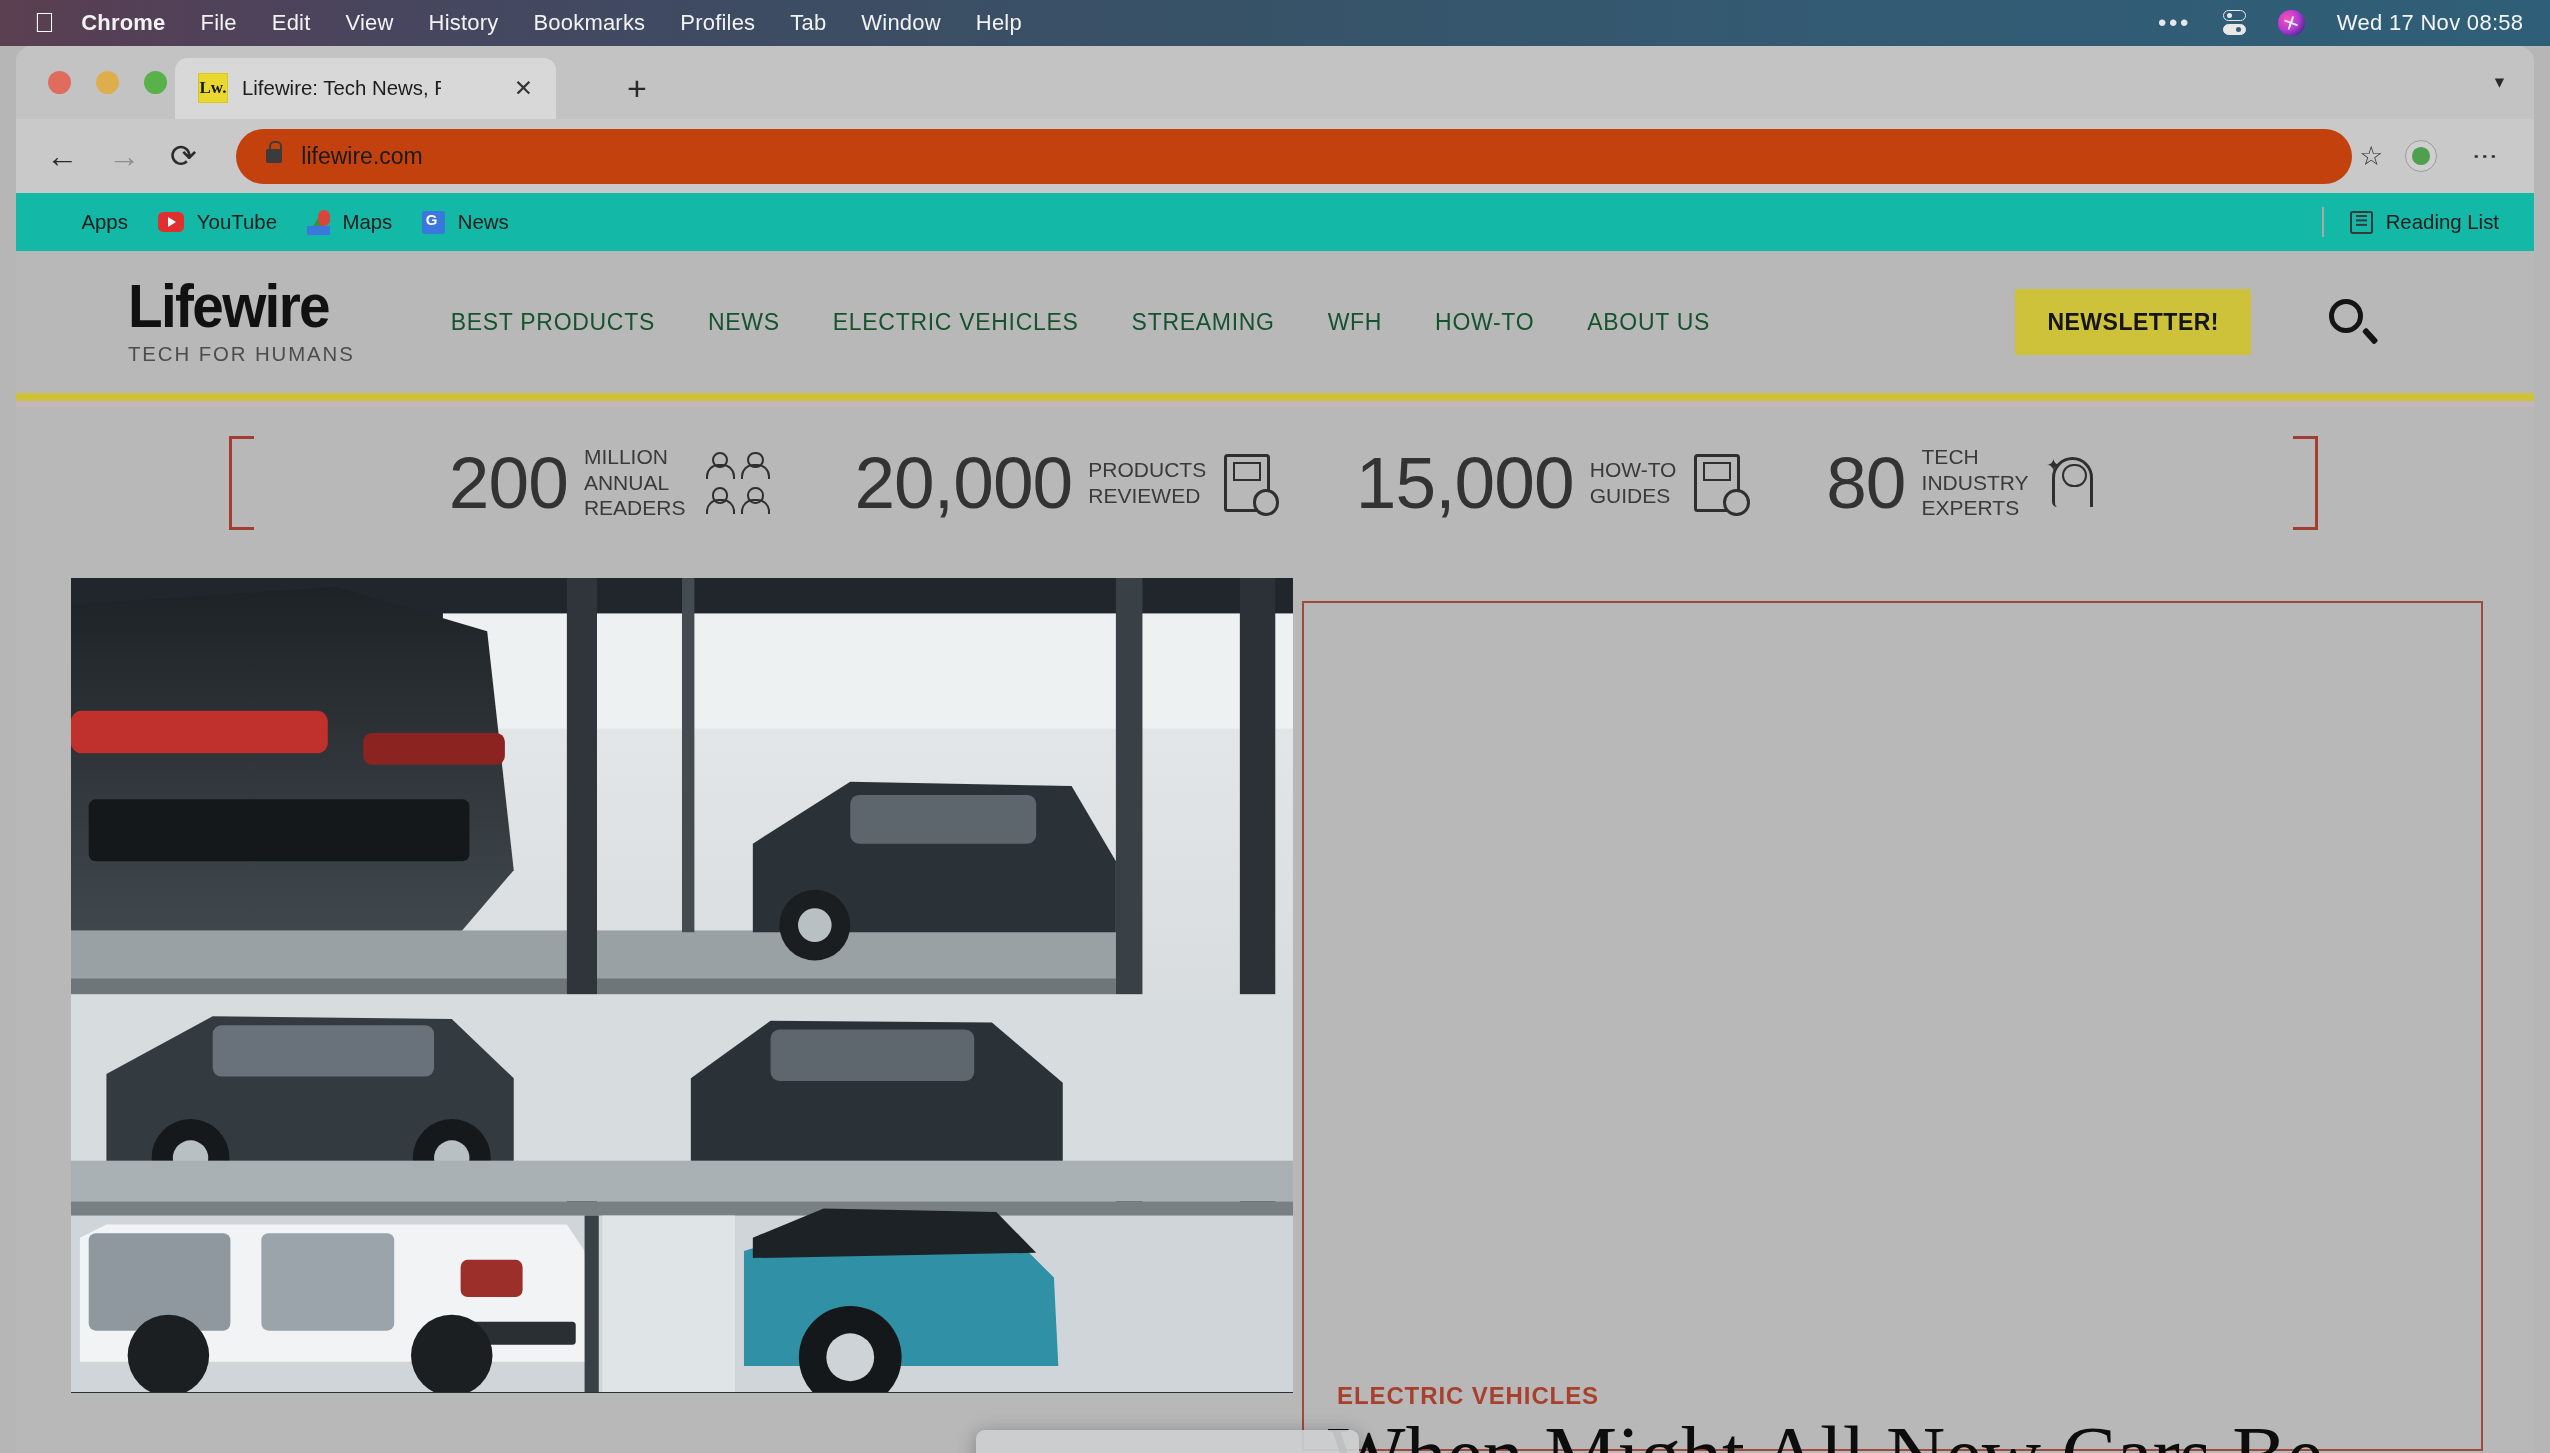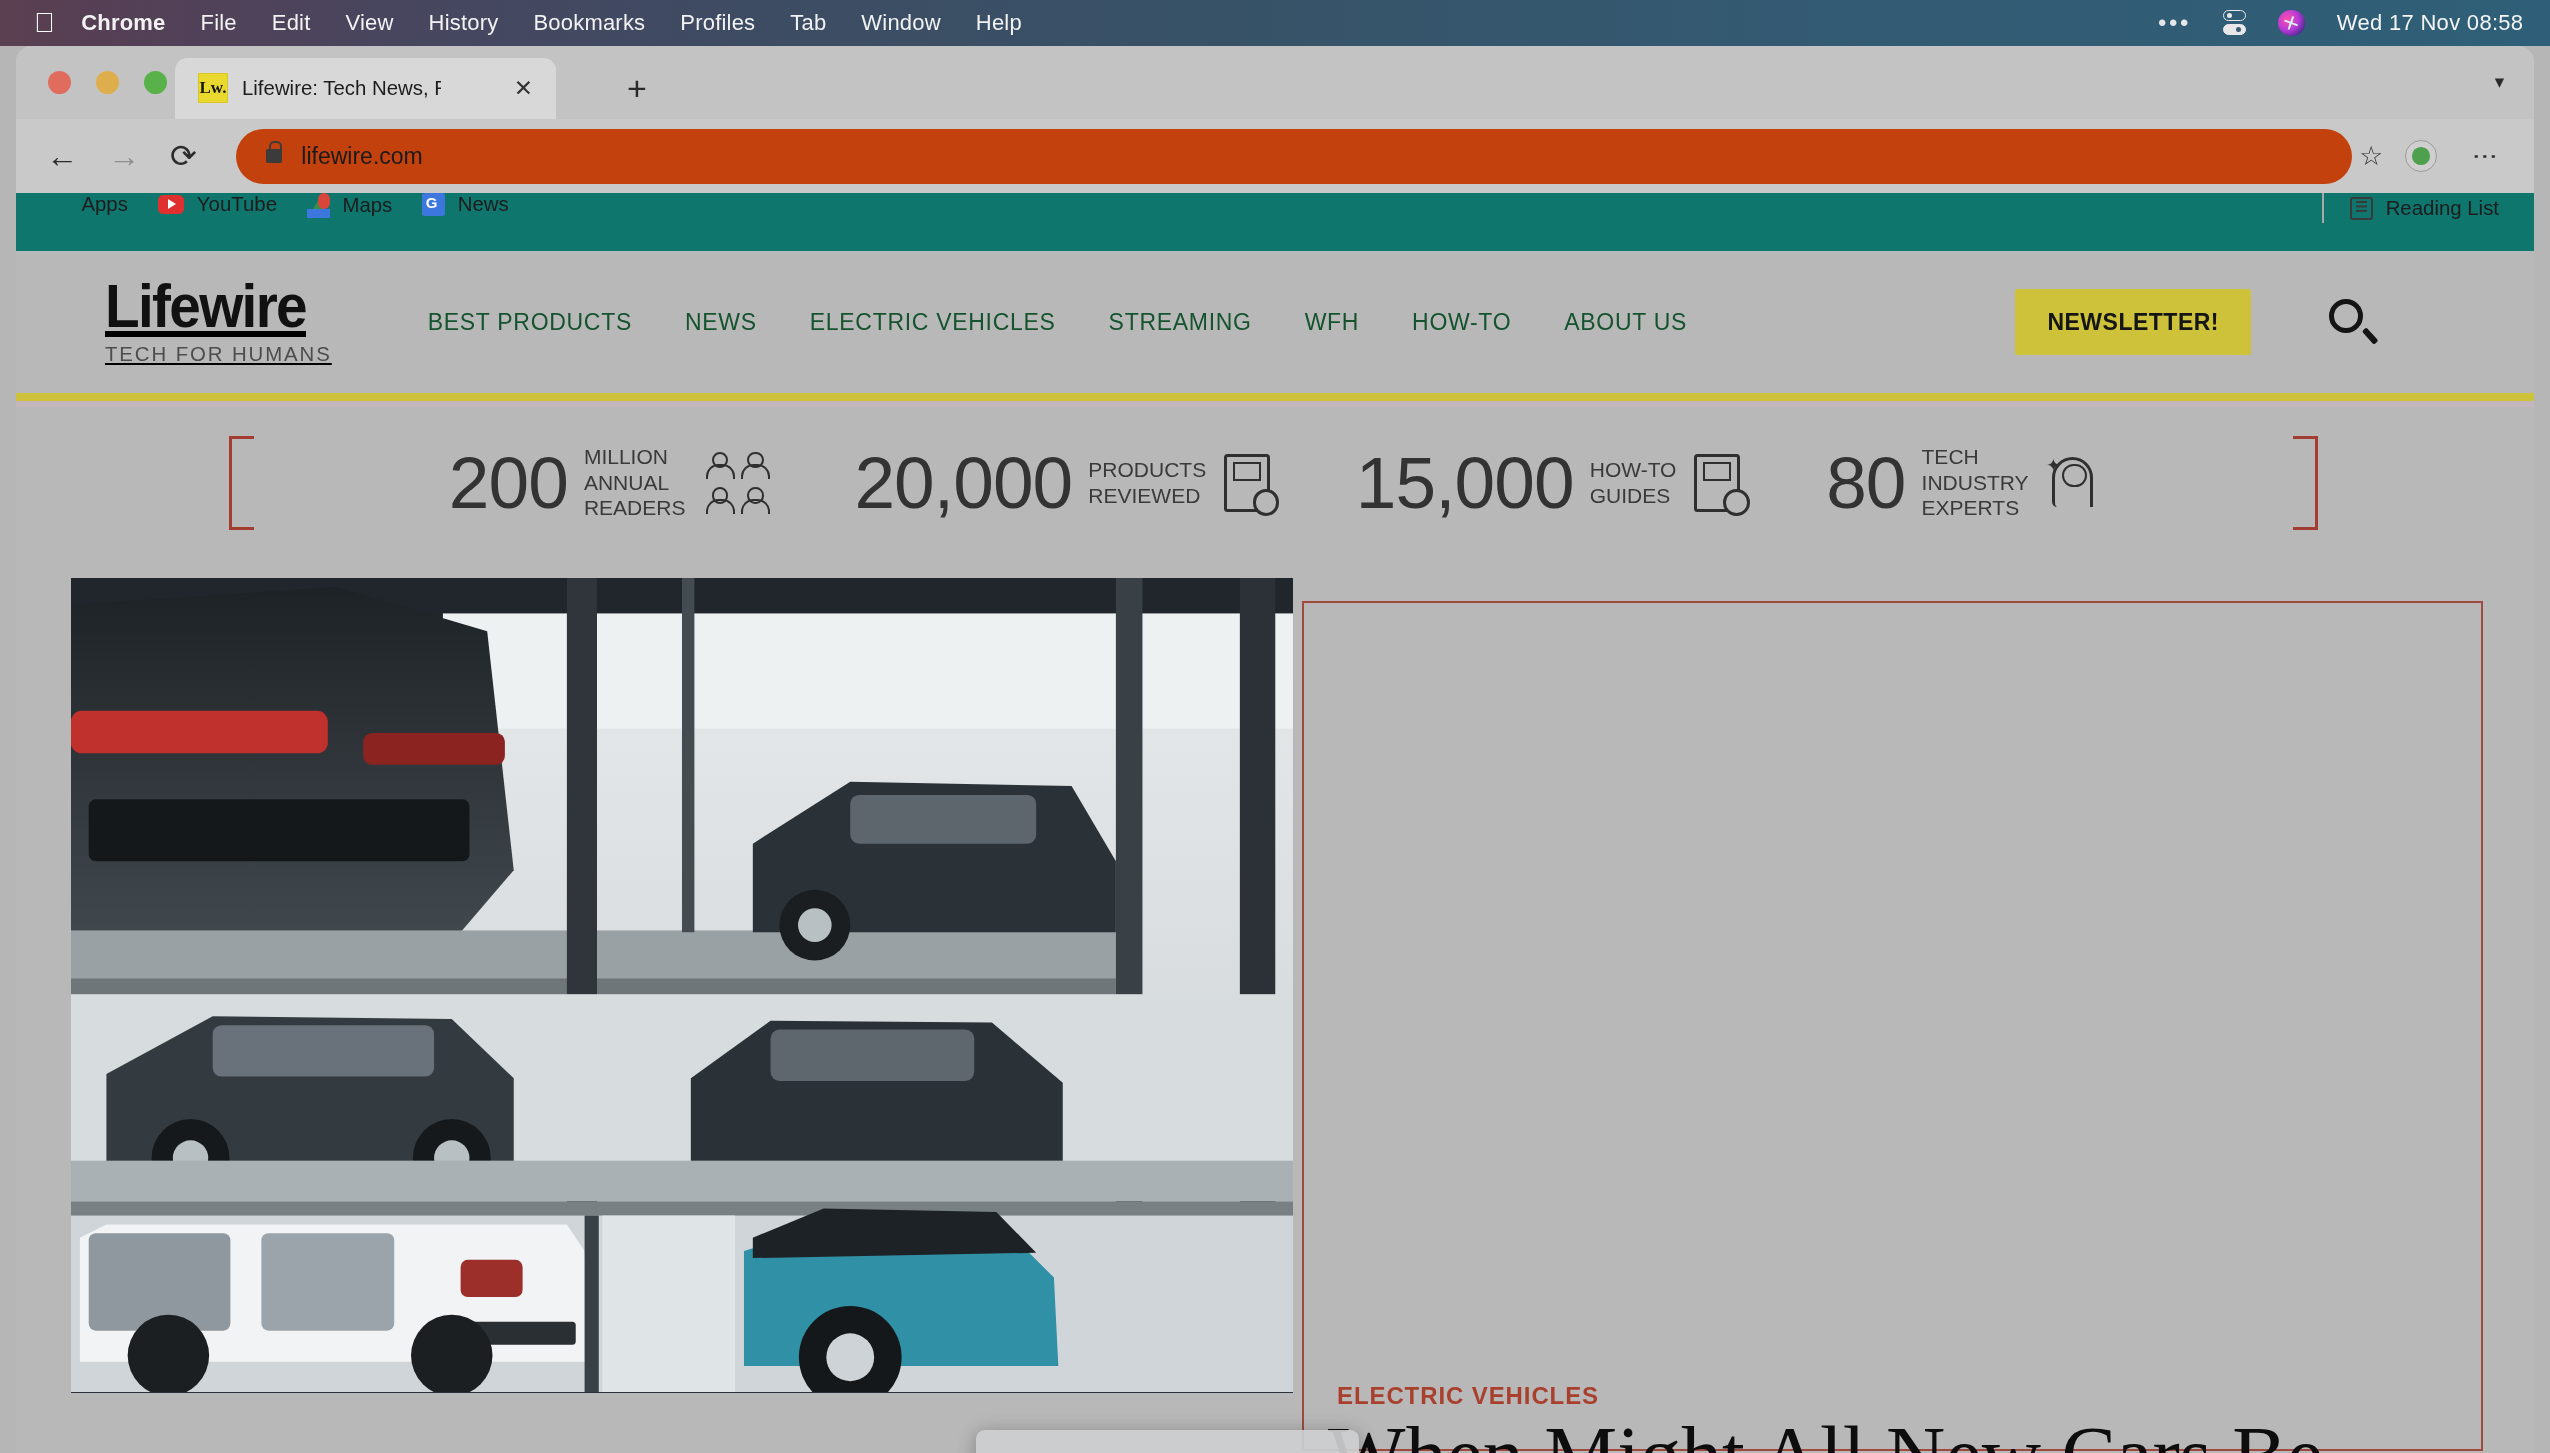--- a/index.html
+++ b/index.html
@@ -67,21 +67,21 @@
   .lock:before{ content:""; position:absolute; left:3.5px; top:-8px; width:8.9px;height:8.9px;
     border:2.7px solid #3b3b3b; border-bottom:none; border-radius:5.3px 5.3px 0 0; }
   .url{ margin-left:19.5px; font-size:23px; color:#1b1b1b; }
   .star{ position:absolute; right:151px; font-size:26.6px; color:#2f2f2f; }
   .avatar{ position:absolute; right:97px; width:32px;height:32px;border-radius:50%;
     background:#cfcfcf; border:1.8px solid #9c9c9c; display:flex;align-items:center;justify-content:center;}
   .avatar:after{content:"";width:17.7px;height:17.7px;border-radius:50%;background:#4e9f4e;}
   .kebab{ position:absolute; right:41px; font-size:25px; color:#2c2c2c; line-height:.6; letter-spacing:0;
     writing-mode:vertical-rl; }
 
-  .bookmarks{ position:relative; height:58px; background:#0f766e; display:flex; align-items:flex-start; }
+  .bookmarks{ position:relative; height:58px; background:#14b8a6; display:flex; align-items:center; }
   .bm{ display:flex; align-items:center; margin-left:30px; font-size:20.4px; color:#1c1c1c; }
   .bm .bi{ margin-right:12.4px; display:block; }
   .grid9{ width:23px;height:23px; display:grid; grid-template-columns:repeat(3,1fr); grid-template-rows:repeat(3,1fr); gap:1.8px;}
   .grid9 s{ display:block; border-radius:0.9px; }
   .yt{ width:26.6px;height:19.5px;background:#e02f2f;border-radius:5.3px;position:relative;}
   .yt:after{content:"";position:absolute;left:9.7px;top:4.4px;border-left:8px solid #fff;border-top:5.3px solid transparent;border-bottom:5.3px solid transparent;}
   .maps{ width:23px;height:25px;position:relative;}
   .maps s.g{position:absolute;left:0;bottom:0;width:0;height:0;border-left:11.5px solid transparent;border-right:11.5px solid transparent;border-bottom:17.7px solid #3a8f4a;}
   .maps s.b{position:absolute;left:0;bottom:0;width:23px;height:8.9px;background:#3b77dd;}
   .maps s.p{position:absolute;right:0;top:0;width:12.4px;height:16px;background:#d8453a;border-radius:6.2px 6.2px 6.2px 6.2px;}
@@ -90,21 +90,21 @@
   .readlist{ position:absolute; right:35px; display:flex; align-items:center; font-size:20.4px; color:#1c1c1c; }
   .readlist .sep{ width:1.8px;height:30px;background:#a9a9a9; margin-right:26.6px; }
   .rlicon{ width:23px;height:23px;border:2.7px solid #3a3a3a;border-radius:2.7px;margin-right:12.4px;position:relative;}
   .rlicon:after{content:"";position:absolute;left:3.5px;top:2.7px;width:11.5px;height:1.8px;background:#3a3a3a;
     box-shadow:0 4.4px 0 #3a3a3a,0 8.9px 0 #3a3a3a;}
 
   
   .page{ position:relative; width:2518px; height:1202px; background:#b8b8b8; overflow:hidden; }
 
   .sitehdr{ position:relative; height:142px; display:flex; align-items:center; }
-  .logo{ margin-left:89px;text-decoration:underline; }
+  .logo{ margin-left:112px; }
   .logo .wordmark{ font-family:"Liberation Sans", sans-serif; font-weight:bold; font-size:61px;
     letter-spacing:-1.8px; color:#111; line-height:.95; transform:scaleX(.93); transform-origin:left; }
   .logo .tag{ font-size:20.4px; letter-spacing:1.9px; color:#4d4d4d; margin-top:7px; }
   .nav{ display:flex; align-items:center; margin-left:96px; gap:0; }
   .nav a{ font-size:23px; letter-spacing:0.7px; color:#14532d; margin-right:53px; white-space:nowrap; }
   .newsbtn{ position:absolute; right:283px; background:#cdc23a; color:#151515; font-size:23px;
     font-weight:bold; letter-spacing:0.5px; padding:19.5px 32px; border-radius:2.7px; }
   .searchicon{ position:absolute; right:159px; width:46px; height:46px; }
   .searchicon .ring{ width:34px;height:34px;border:5.3px solid #141414;border-radius:50%; }
   .searchicon .hdl{ position:absolute; right:1.8px; bottom:0px; width:6.2px;height:17.7px;background:#141414;

